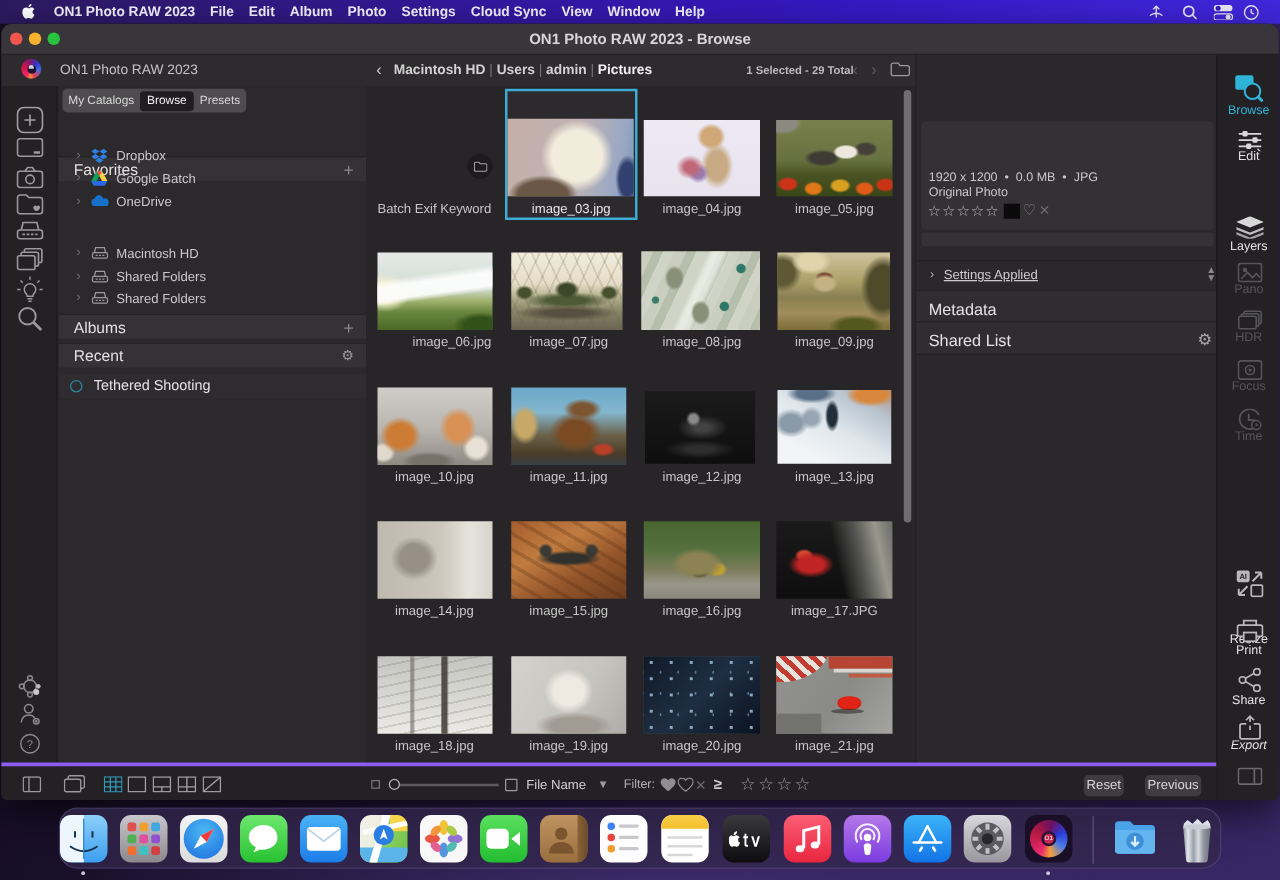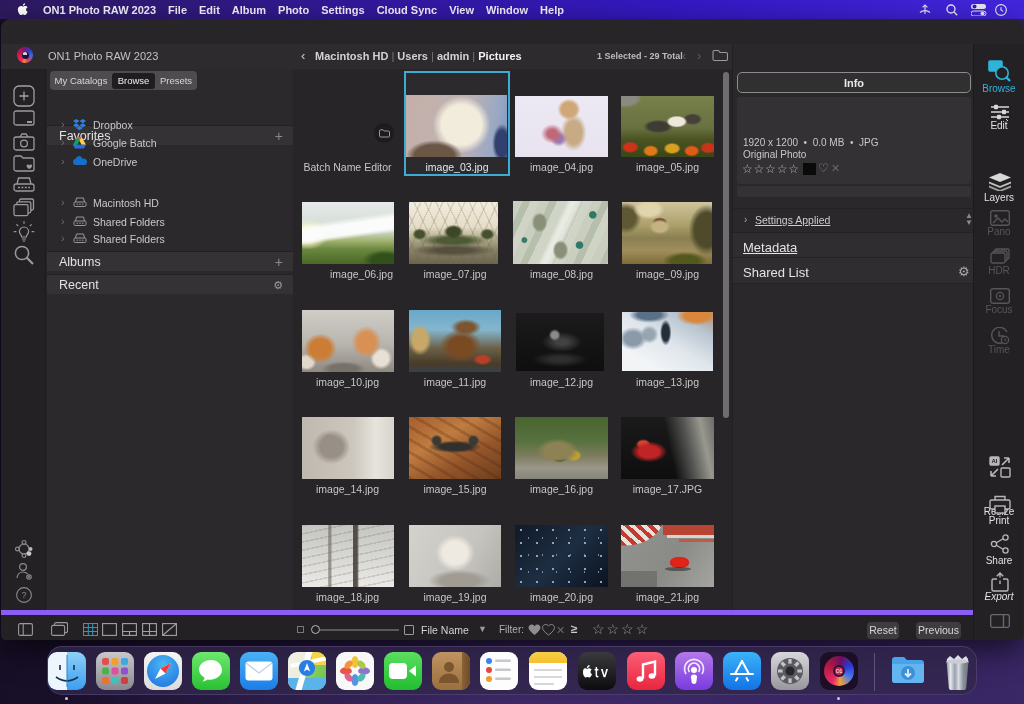--- a/index.html
+++ b/index.html
@@ -30,21 +30,21 @@
 #leftrail { position:absolute; left:0; top:50px; width:45px; height:541px; background:#232124; border-right:1px solid #1c1a1c; }
 
 #leftpanel { position:absolute; left:46px; top:50px; width:246px; height:541px; background:#2b292b; }
 
 #content { position:absolute; left:292px; top:50px; width:439px; height:541px; background:#272527; }
 
 #rightpanel { position:absolute; left:731px; top:25px; width:241px; height:566px; background:#2a282a; border-left:1px solid #222022; }
 
 #rightrail { position:absolute; left:972px; top:25px; width:50px; height:596px; background:#232124; border-left:1px solid #1c1a1c; }
 
-#bottombar { position:absolute; left:0; top:591px; width:972px; height:30px; background:#232123; border-top:5px solid #8b5cf6; }
+#bottombar { position:absolute; left:0; top:591px; width:972px; height:30px; background:#232123; border-top:3px solid #8b5cf6; }
 
 
 .thumb { position:absolute; background:#555; }
 .tlabel { position:absolute; color:#c6c6c6; font-size:10.5px; text-align:center; width:107px; }
 .sechead { left:0; width:246px; height:20px; background:#343234; color:#e2e2e2; font-size:12.5px; line-height:20px; padding-left:12px; border-top:1px solid #232123; }
 .sechead .plus { position:absolute; right:10px; color:#8a8a8a; font-size:14px; font-weight:400; }
 .sechead .gear { position:absolute; right:10px; color:#9a9a9a; font-size:11px; }
 .row { left:0; width:246px; height:18px; }
 .row .chev { position:absolute; left:14px; top:2px; color:#6e6e6e; font-size:11px; }
 .row .ricon { position:absolute; left:26px; top:3px; }
@@ -95,20 +95,26 @@
         </g>
       </svg>
     <svg class="abs" style="left:994px;top:3px;" width="14" height="14" viewBox="0 0 14 14">
         <g stroke="#e8e6f2" stroke-width="1.1" fill="none">
           <circle cx="7" cy="7" r="5.4"></circle>
           <path d="M7 4.2V7l2.2 1.4"></path>
         </g>
       </svg>
   </div>
   <div id="win">
+    <div id="titlebar">
+      <div class="tl" style="left:7px; background:#ee564e;"></div>
+      <div class="tl" style="left:22px; background:#f5b32e;"></div>
+      <div class="tl" style="left:37px; background:#27c33e;"></div>
+      <div id="title">ON1 Photo RAW 2023 - Browse</div>
+    </div>
     <div id="topstrip">
       <div class="abs" style="left:16px;top:3px;width:16px;height:16px;border-radius:50%;background:conic-gradient(from 210deg,#f2286a,#d01848 18%,#8a1468 38%,#3038d0 55%,#3a6ae0 68%,#e83a58 85%,#f09038 94%,#f2286a);"></div>
       <div class="abs" style="left:20.5px;top:7.5px;width:7px;height:7px;border-radius:50%;background:#1c1430;"></div>
       <div class="abs" style="left:22px;top:8px;width:4px;height:3px;border-radius:50% 50% 0 0;background:#cfd6e2;"></div>
       <div class="abs" style="left:47px;top:6px;color:#c2c2c2;font-size:11px;">ON1 Photo RAW 2023</div>
 
       <span class="abs" style="left:300px;top:4px;color:#cccccc;font-size:13px;">‹</span>
       <div class="abs" style="left:314px;top:6px;font-size:11px;font-weight:700;color:#d2d2d2;">Macintosh HD <span style="color:#777;font-weight:400;">|</span> Users <span style="color:#777;font-weight:400;">|</span> admin <span style="color:#777;font-weight:400;">|</span> <span style="color:#f2f2f2;">Pictures</span></div>
       <div class="abs" style="left:596px;top:7px;font-size:9px;font-weight:700;color:#bcbcbc;">1 Selected - 29 Total</div>
       <span class="abs" style="left:681px;top:4px;color:#5e5e5e;font-size:13px;">‹</span>
@@ -262,28 +268,32 @@
               <path d="M3.5 7.2h7" stroke-dasharray="1.6 1.1"></path>
             </g>
           </svg>
         <span class="rtext">Shared Folders</span>
         </div>
 
       <div class="abs sechead" style="top:182px;">Albums<span class="plus">+</span></div>
 
       <div class="abs sechead" style="top:205px;">Recent<span class="gear">⚙</span></div>
 
+      <div class="abs" style="top:231px;left:0;width:246px;height:19px;background:#2e2c2e;">
+        <span class="abs" style="left:9px;top:4px;width:10px;height:10px;border:1.4px solid #2e86a0;border-radius:50%;"></span>
+        <span class="abs" style="left:28px;top:3px;color:#e4e4e4;font-size:11.5px;">Tethered Shooting</span>
+      </div>
     </div>
     <div id="content">
 
       <div class="abs" style="left:81px;top:54px;width:20px;height:20px;border-radius:50%;background:#1d1b1d;"></div>
       <svg class="abs" style="left:86px;top:60px;" width="11" height="9" viewBox="0 0 11 9">
           <path d="M.5 1.8c0-.6.4-1 1-1h2.6l1 1.2h4.4c.6 0 1 .4 1 1v4c0 .6-.4 1-1 1h-8c-.6 0-1-.4-1-1z" fill="none" stroke="#a8a8a8" stroke-width="0.9"></path>
         </svg>
-      <div class="tlabel" style="left:1px;top:92px;">Batch Name Editor</div>
+      <div class="tlabel" style="left:1px;top:92px;">Batch Exif Keyword</div>
 
       <div class="abs" style="left:111px;top:2px;width:106px;height:105px;border:2px solid #3cacd4;background:#2c2a2c;"></div>
       <div class="thumb" style="left:113px;top:26px;width:101px;height:62px;background:
         radial-gradient(ellipse 13px 26px at 95% 78%, #31406e 50%, rgba(49,64,110,0) 75%),
         radial-gradient(ellipse 36px 20px at 28% 98%, #6b5745 55%, rgba(107,87,69,0) 78%),
         radial-gradient(ellipse 40px 40px at 55% 48%, #f2ecdc 50%, rgba(242,236,224,0) 72%),
         radial-gradient(ellipse 16px 18px at 54% 40%, #d8c2a8 40%, rgba(216,194,168,0) 70%),
         linear-gradient(100deg, #c5b0a8 0%, #beb2b4 55%, #9aa8c4 85%, #7e96bc 100%);"></div>
       <div class="tlabel" style="left:110.5px;top:92px;color:#e6e6e6;">image_03.jpg</div>
       <div class="thumb" style="left:222px;top:27px;width:93px;height:61px;background:
@@ -424,40 +434,39 @@
         <div class="abs" style="left:49px;top:32px;width:19px;height:11px;border-radius:45%;background:radial-gradient(ellipse at 50% 45%, #e02418 55%, #b01810 100%);"></div>
         <div class="abs" style="left:44px;top:42px;width:26px;height:4px;border-radius:50%;background:rgba(40,40,40,.55);"></div>
         <div class="abs" style="left:0;top:46px;width:36px;height:16px;background:#72726e;"></div>
       </div>
       <div class="tlabel" style="left:321px;top:522px;">image_21.jpg</div>
 
       <div class="abs" style="left:430px;top:3px;width:6px;height:346px;background:#6e6e6e;border-radius:3px;"></div>
     </div>
     <div id="rightpanel">
 
-      <div class="abs" style="left:4px;top:28px;width:234px;height:21px;border:1px solid #8c8c8c;border-radius:5px;background:#313031;color:#e8e8e8;font-size:11px;font-weight:700;text-align:center;line-height:21px;">Info</div>
 
       <div class="abs" style="left:4px;top:53px;width:234px;height:87px;background:#333133;border-radius:3px;"></div>
       <div class="abs" style="left:10px;top:93px;color:#c8c8c8;font-size:10px;">1920 x 1200&nbsp; • &nbsp;0.0 MB&nbsp; • &nbsp;JPG</div>
       <div class="abs" style="left:10px;top:105px;color:#c8c8c8;font-size:10px;">Original Photo</div>
       <div class="abs" style="left:9px;top:118px;color:#b8b8b8;font-size:12px;letter-spacing:0.8px;">☆☆☆☆☆</div>
       <div class="abs" style="left:70px;top:119px;width:13px;height:12px;background:#0a0a0a;"></div>
       <div class="abs" style="left:85px;top:117px;color:#8e8e8e;font-size:12px;">♡</div>
       <div class="abs" style="left:98px;top:118px;color:#6a6a6a;font-size:11px;">✕</div>
 
       <div class="abs" style="left:4px;top:142px;width:234px;height:11px;background:#343234;border-radius:2px;"></div>
 
       <div class="abs" style="left:11px;top:170px;color:#aaaaaa;font-size:10px;">›</div>
       <div class="abs" style="left:22px;top:170px;color:#cccccc;font-size:10.5px;text-decoration:underline;">Settings Applied</div>
       <div class="abs" style="left:232px;top:168px;color:#8a8a8a;font-size:8px;line-height:7px;">▲<br>▼</div>
       <div class="abs" style="left:0;top:164px;width:241px;height:1px;background:#232123;"></div>
       <div class="abs" style="left:0;top:188px;width:241px;height:1px;background:#232123;"></div>
 
       <div class="abs" style="left:0;top:189px;width:241px;height:24px;background:#2f2d2f;"></div>
-      <div class="abs" style="left:10px;top:196px;color:#e4e4e4;font-size:13px;text-decoration:underline;">Metadata</div>
+      <div class="abs" style="left:10px;top:196px;color:#e4e4e4;font-size:13px;">Metadata</div>
       <div class="abs" style="left:0;top:213px;width:241px;height:1px;background:#232123;"></div>
 
       <div class="abs" style="left:0;top:214px;width:241px;height:25px;background:#2f2d2f;"></div>
       <div class="abs" style="left:10px;top:221px;color:#e4e4e4;font-size:13px;">Shared List</div>
       <div class="abs" style="left:225px;top:220px;color:#a8a8a8;font-size:13px;">⚙</div>
       <div class="abs" style="left:0;top:239px;width:241px;height:1px;background:#232123;"></div>
     </div>
     <div id="rightrail">
 
       <svg class="abs" style="left:14px;top:16px;" width="24" height="22" viewBox="0 0 24 22">

